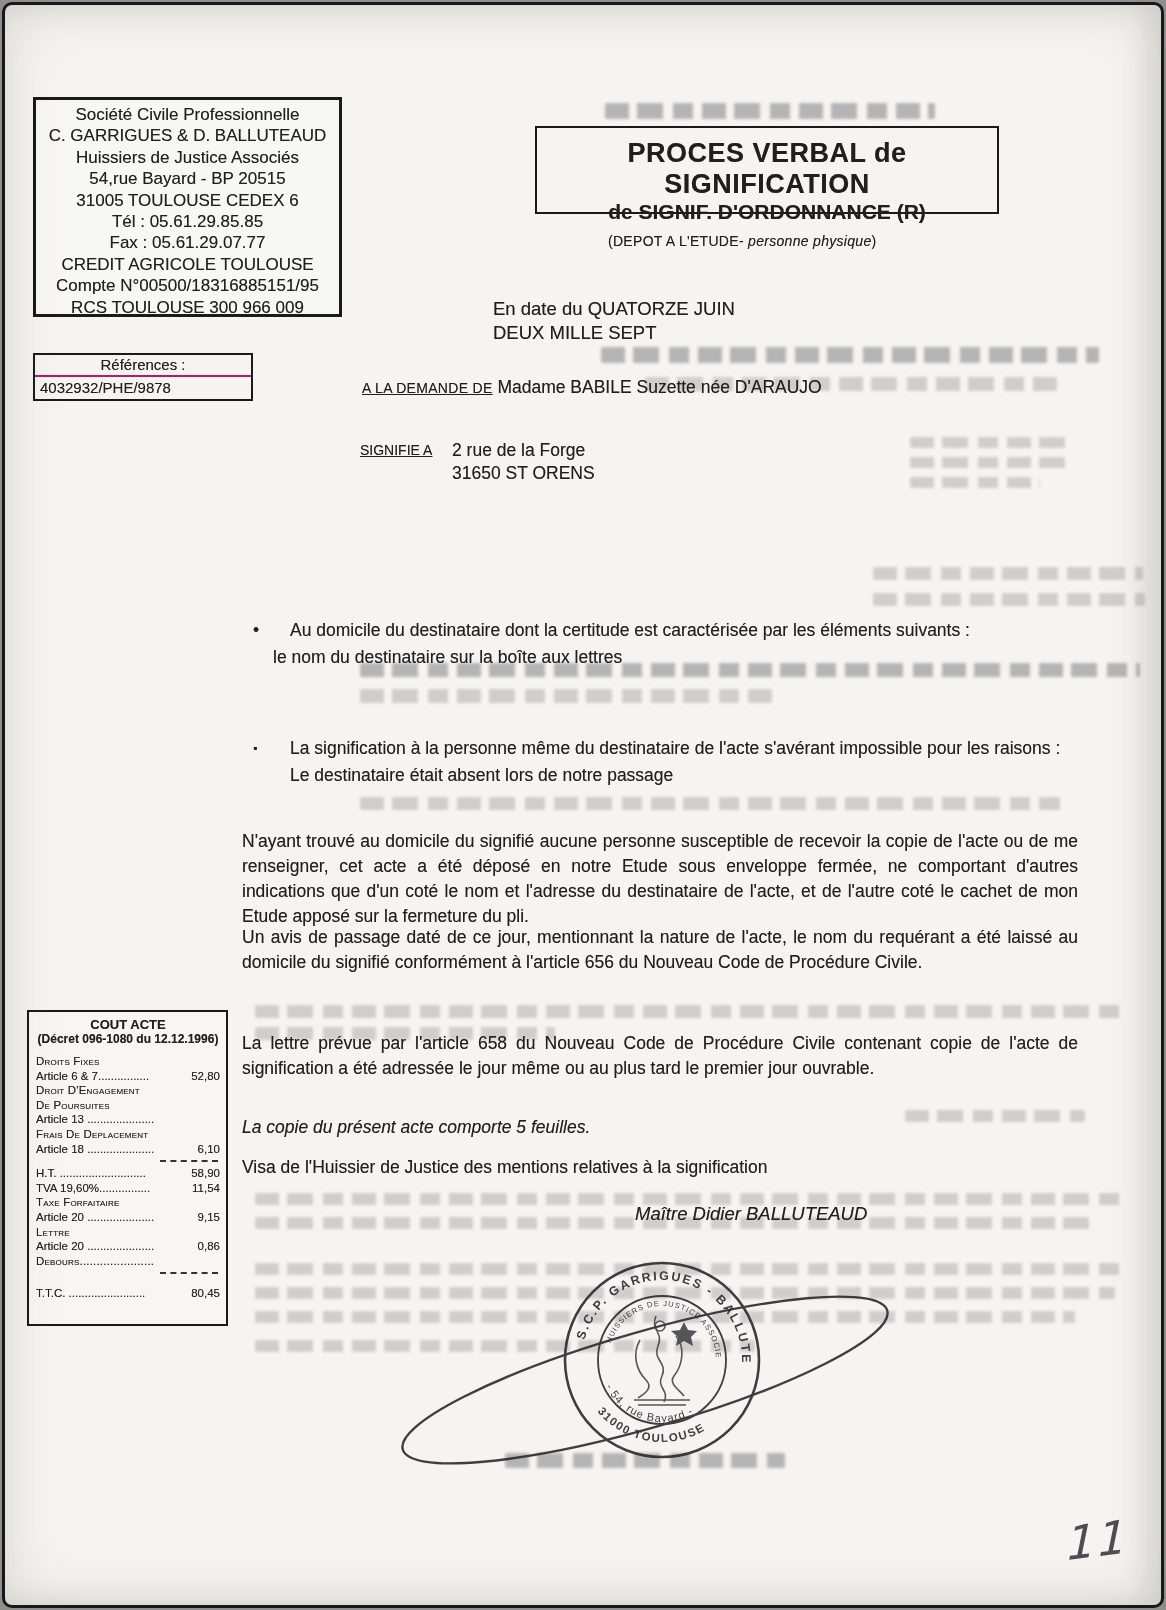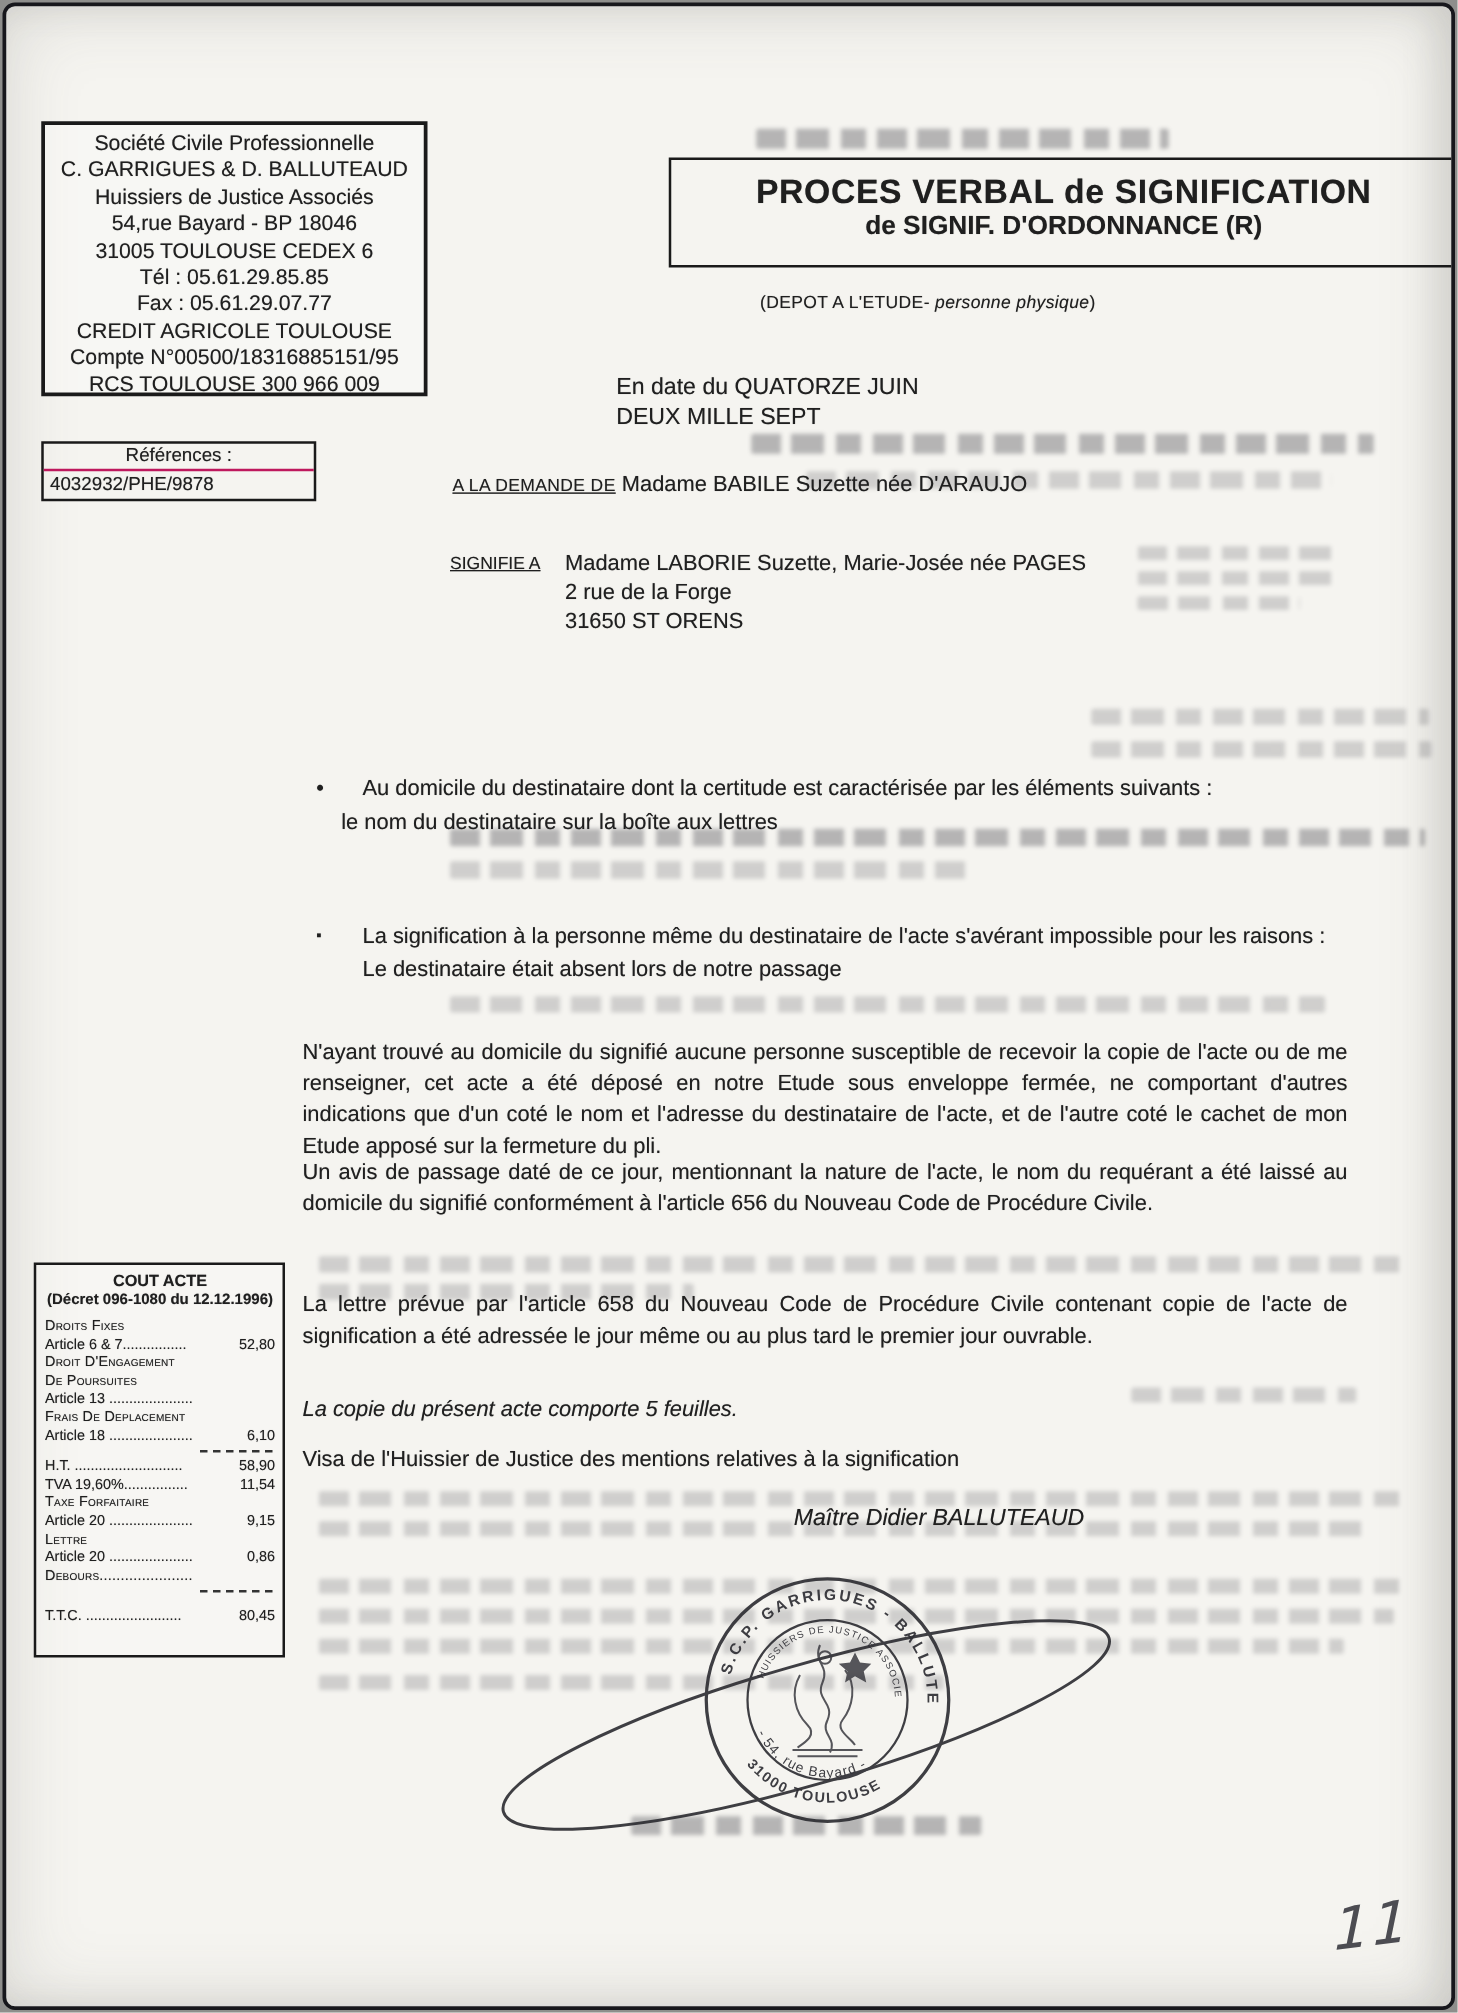--- a/index.html
+++ b/index.html
@@ -15,21 +15,21 @@
   .txt { color:#1f1f1f; text-shadow:0 0 .6px rgba(50,50,50,.55); }
 
   
   .sender-box {
     left:28px; top:60px; width:309px; height:220px;
     border:3px solid #1a1a1a; background:rgba(255,255,255,.25);
     text-align:center; font-size:17px; line-height:21.4px; padding-top:4px;margin-top:32px;
   }
   
   .title-box {
-    left:530px; top:121px; width:632px; height:88px;
+    left:530px; top:121px; width:464px; height:88px;
     border:2.5px solid #1a1a1a; text-align:center; padding-top:10px;
   }
   .title-line1 { font-size:27px; font-weight:bold; letter-spacing:.5px; }
   .title-line2 { font-size:21px; font-weight:bold; }
   .subtitle { left:603px; top:228px; font-size:14px; letter-spacing:.3px; }
   .subtitle .it { font-style:italic; }
 
   .date-block { left:488px; top:292px; font-size:18.5px; line-height:24px; }
 
   .ref-box { left:28px; top:348px; width:220px; border:2px solid #1a1a1a; font-size:15px; }
@@ -111,21 +111,21 @@
   <div class="ghost" style="left:250px;top:1258px;width:870px;height:12px;"></div>
   <div class="ghost" style="left:250px;top:1282px;width:860px;height:12px;"></div>
   <div class="ghost" style="left:250px;top:1306px;width:820px;height:12px;"></div>
   <div class="ghost" style="left:250px;top:1335px;width:500px;height:12px;"></div>
   <div class="ghost dark" style="left:500px;top:1448px;width:280px;height:15px;"></div>
 
   <div class="abs sender-box txt">
     <div>Société Civile Professionnelle</div>
     <div>C. GARRIGUES &amp; D. BALLUTEAUD</div>
     <div>Huissiers de Justice Associés</div>
-    <div>54,rue Bayard - BP 18046</div>
+    <div>54,rue Bayard - BP 20515</div>
     <div>31005 TOULOUSE CEDEX 6</div>
     <div>Tél : 05.61.29.85.85</div>
     <div>Fax : 05.61.29.07.77</div>
     <div>CREDIT AGRICOLE TOULOUSE</div>
     <div>Compte N°00500/18316885151/95</div>
     <div>RCS TOULOUSE 300 966 009</div>
   </div>
 
   <div class="abs title-box txt">
     <div class="title-line1">PROCES VERBAL de SIGNIFICATION</div>
@@ -146,21 +146,20 @@
     <div class="val">4032932/PHE/9878</div>
   </div>
 
   <div class="abs demande txt">
     <span class="lbl">A LA DEMANDE DE</span><span> Madame BABILE Suzette née D'ARAUJO</span>
   </div>
 
   <div class="abs signifie txt">
     <span class="lbl">SIGNIFIE A</span>
     <div class="lines">
-      <div>Madame LABORIE Suzette, Marie-Josée née PAGES</div>
       <div>2 rue de la Forge</div>
       <div>31650 ST ORENS</div>
     </div>
   </div>
 
 
   <div class="abs bullet b1 txt">
     <div class="row">
       <span class="marker">•</span>
       <span>Au domicile du destinataire dont la certitude est caractérisée par les éléments suivants :</span>

